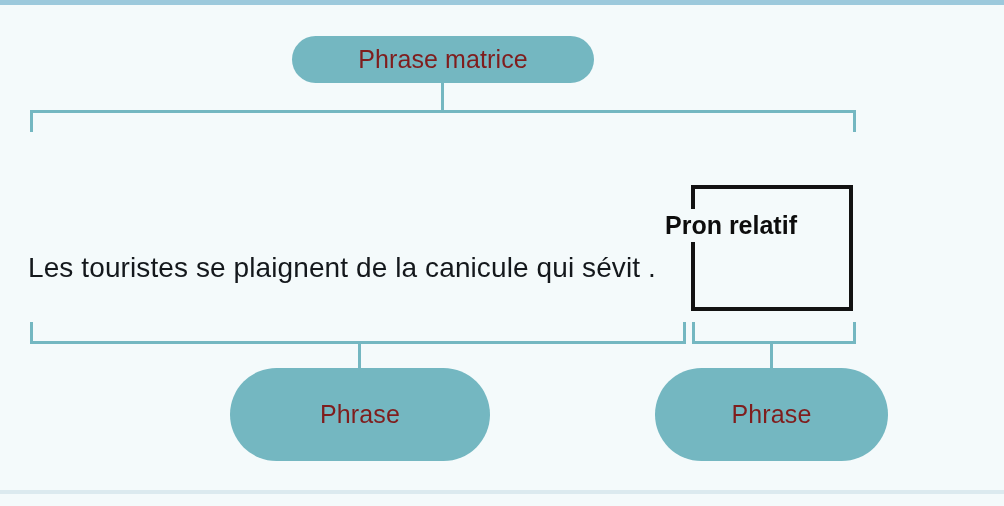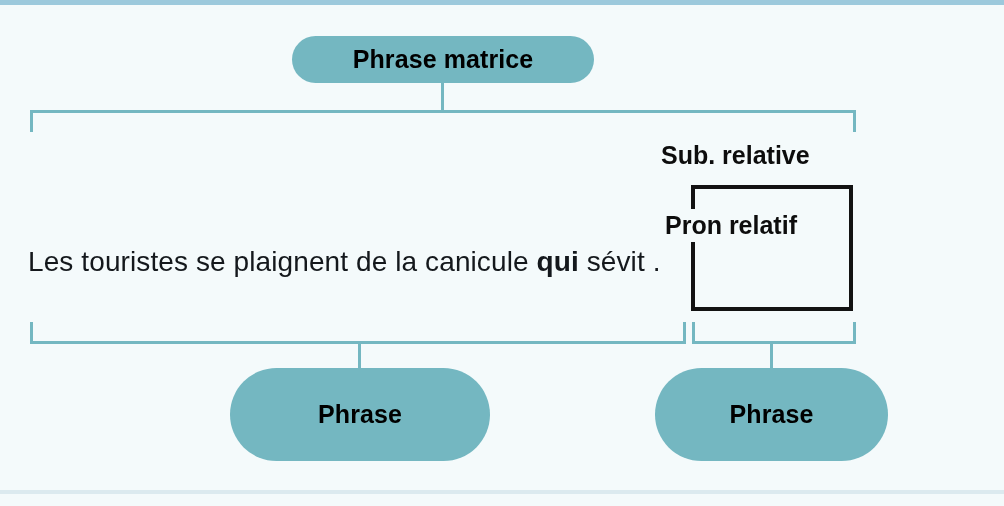--- a/index.html
+++ b/index.html
@@ -36,22 +36,22 @@
 
   
   .pill {
     position: absolute;
     background: #74b7c1;
     border-radius: 999px;
     display: flex;
     align-items: center;
     justify-content: center;
     text-align: center;
-    color: #000000;
-    font-weight: bold;
+    color: #7f1d1d;
+    font-weight: normal;
     line-height: 1.16;
     letter-spacing: 0.1px;
     box-sizing: border-box;
   }
   .pill-top {
     left: 292px;
     top: 36px;
     width: 302px;
     height: 47px;
     font-size: 25px;
@@ -107,28 +107,28 @@
     background: transparent;
   }
 
   
   .sentence {
     position: absolute;
     left: 28px;
     top: 246px;
     height: 44px;
     display: flex;
-    align-items: flex-start;
+    align-items: center;
     font-size: 28px;
     color: #14181c;
     white-space: pre;
     letter-spacing: 0.1px;
   }
   .sentence .plain { font-weight: normal; }
-  .sentence .bold  { font-weight: bold; }
+  .sentence .bold  { font-weight: normal; }
 
   
   .blabel {
     position: absolute;
     color: #0d0d0d;
     font-weight: bold;
     white-space: nowrap;
   }
   .label-sub {
     left: 661px;
@@ -156,21 +156,20 @@
     <span>Phrase matrice</span>
   </div>
 
   <div class="tl stem-top"></div>
   <div class="tl brk-top-bar"></div>
   <div class="tl brk-top-l"></div>
   <div class="tl brk-top-r"></div>
 
   <div class="blackbox"></div>
 
-  <div class="blabel label-sub">Sub. relative</div>
 
   <div class="blabel label-pron">Pron relatif</div>
 
   <div class="sentence">
     <span class="plain">Les touristes se plaignent de la canicule</span>
     <span class="plain"> </span>
     <span class="bold">qui</span>
     <span class="plain"> sévit</span>
     <span class="plain"> .</span>
   </div>

